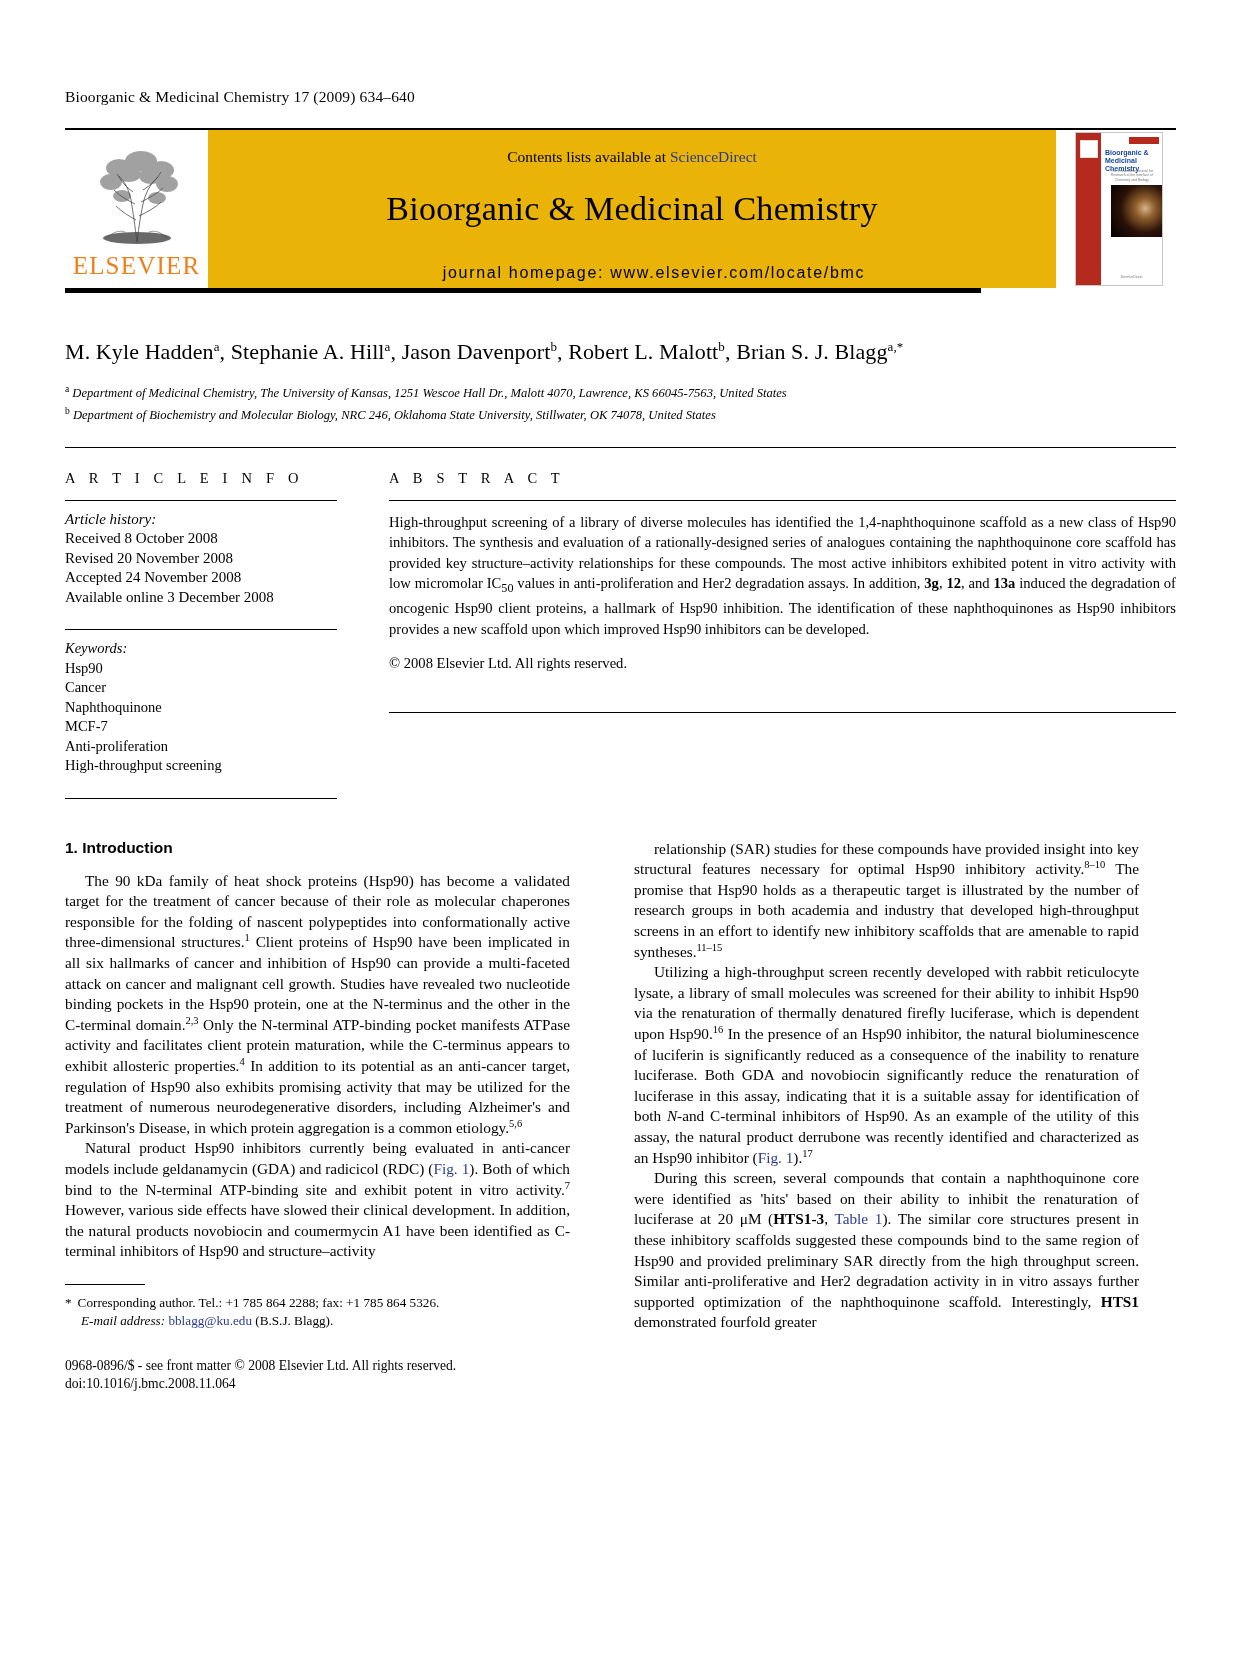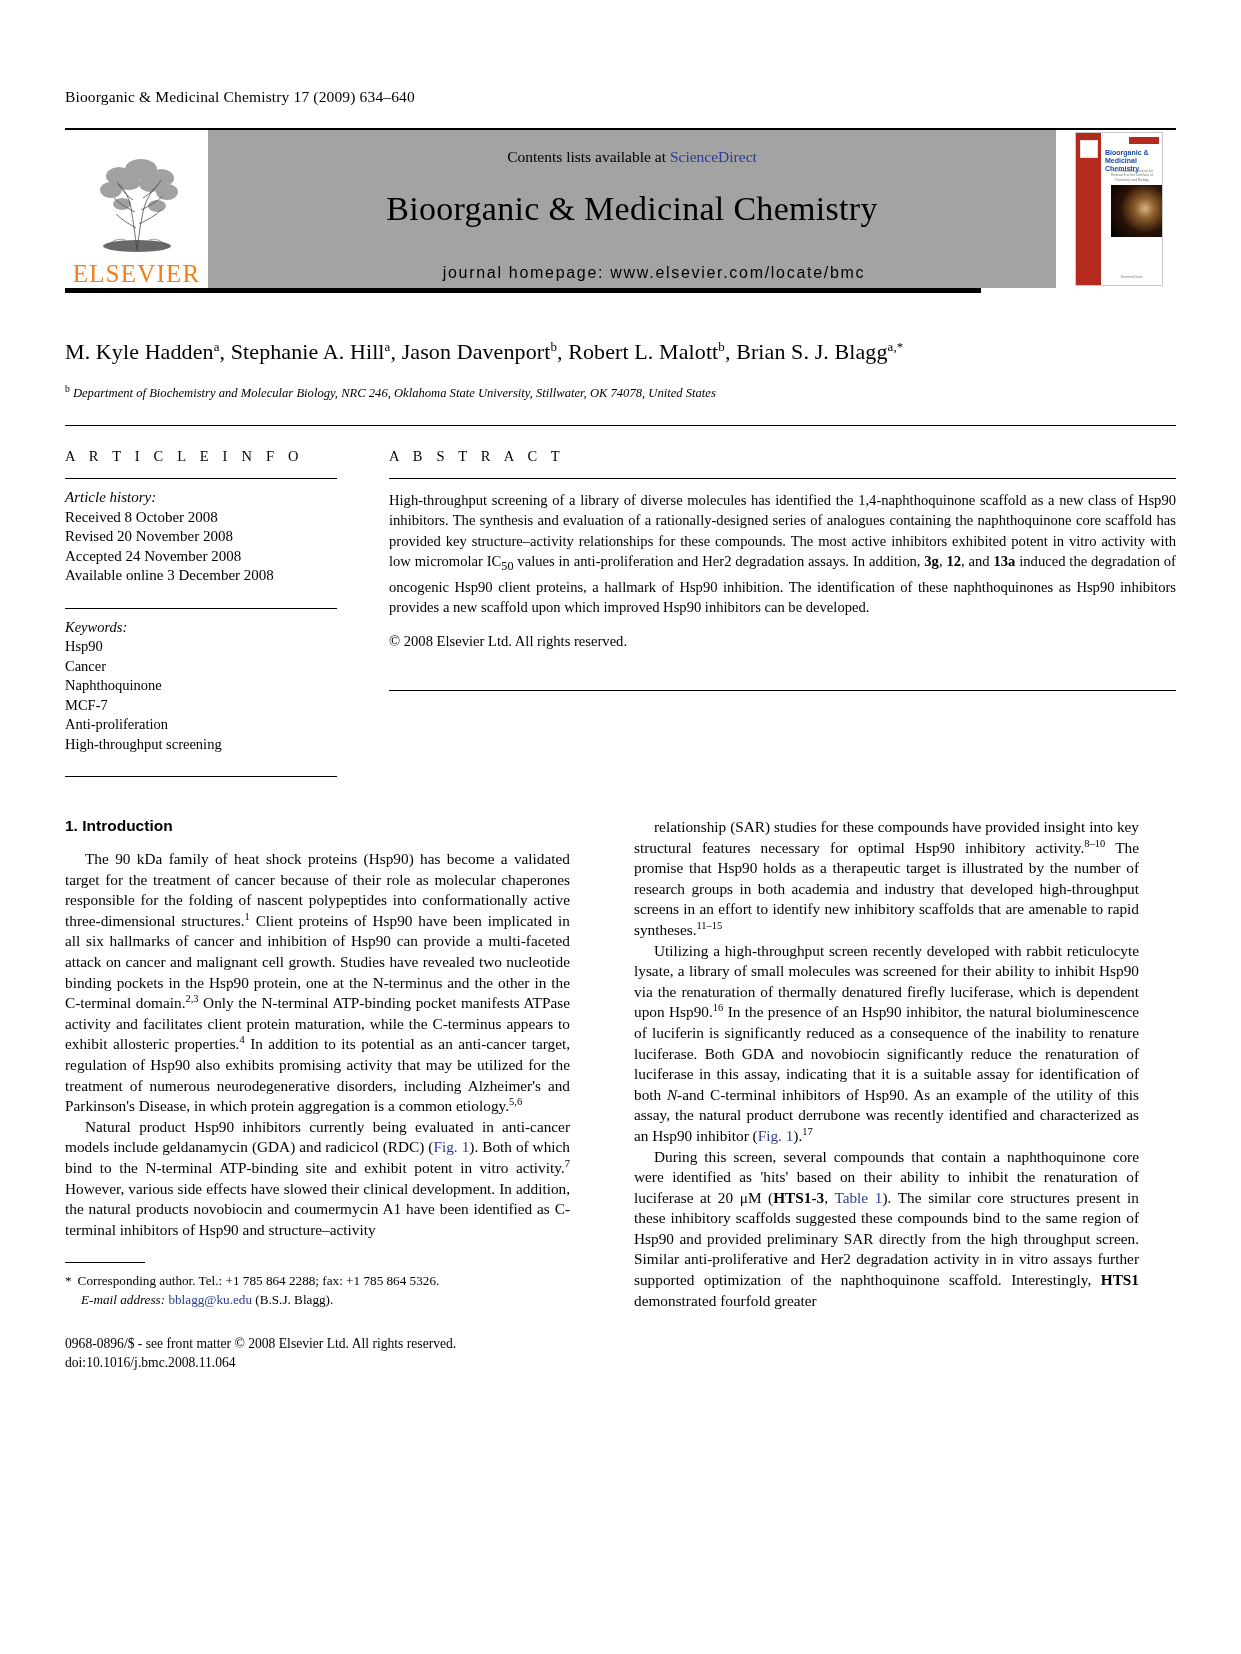--- a/index.html
+++ b/index.html
@@ -38,40 +38,40 @@
     display: flex;
     align-items: stretch;
     height: 160px;
   }
   .masthead-left {
     width: 143px;
     border-top: 2px solid #000;
     display: flex;
     flex-direction: column;
     align-items: center;
-    justify-content: flex-end;
+    justify-content: center;
     padding-top: 6px;
     box-sizing: border-box;
   }
   .elsevier-tree {
     width: 96px;
     height: 104px;
     margin-top: 2px;
   }
   .elsevier-word {
     font-family: "Liberation Serif", serif;
     color: #F07F1A;
     font-size: 25px;
     letter-spacing: 1.2px;
     font-weight: 400;
     margin-top: 2px;
   }
   .masthead-center {
     flex: 1;
-    background: #a3a3a3;
+    background: #eab308;
     border-top: 2px solid #000;
     display: flex;
     flex-direction: column;
     align-items: center;
     box-sizing: border-box;
   }
   .contents-line {
     font-size: 15.5px;
     margin-top: 18px;
   }
@@ -379,20 +379,21 @@
         </div>
       </div>
     </div>
   </div>
 
   <div class="masthead-rule"></div>
 
   <div class="title-block">
     <div class="authors"><span>M. Kyle Hadden</span><sup>a</sup>, <span>Stephanie A. Hill</span><sup>a</sup>, <span>Jason Davenport</span><sup>b</sup>, <span>Robert L. Malott</span><sup>b</sup>, <span>Brian S. J. Blagg</span><sup>a,*</sup></div>
     <div class="affiliations">
+        <div><sup>a</sup> Department of Medicinal Chemistry, The University of Kansas, 1251 Wescoe Hall Dr., Malott 4070, Lawrence, KS 66045-7563, United States</div>
         <div><sup>b</sup> Department of Biochemistry and Molecular Biology, NRC 246, Oklahoma State University, Stillwater, OK 74078, United States</div>
       </div>
   </div>
 
   <div class="info-abstract">
     <div class="col-info">
       <div class="sec-head">A R T I C L E  I N F O</div>
       <div class="thin-rule"></div>
       <div class="history">
         <div class="lbl">Article history:</div>

